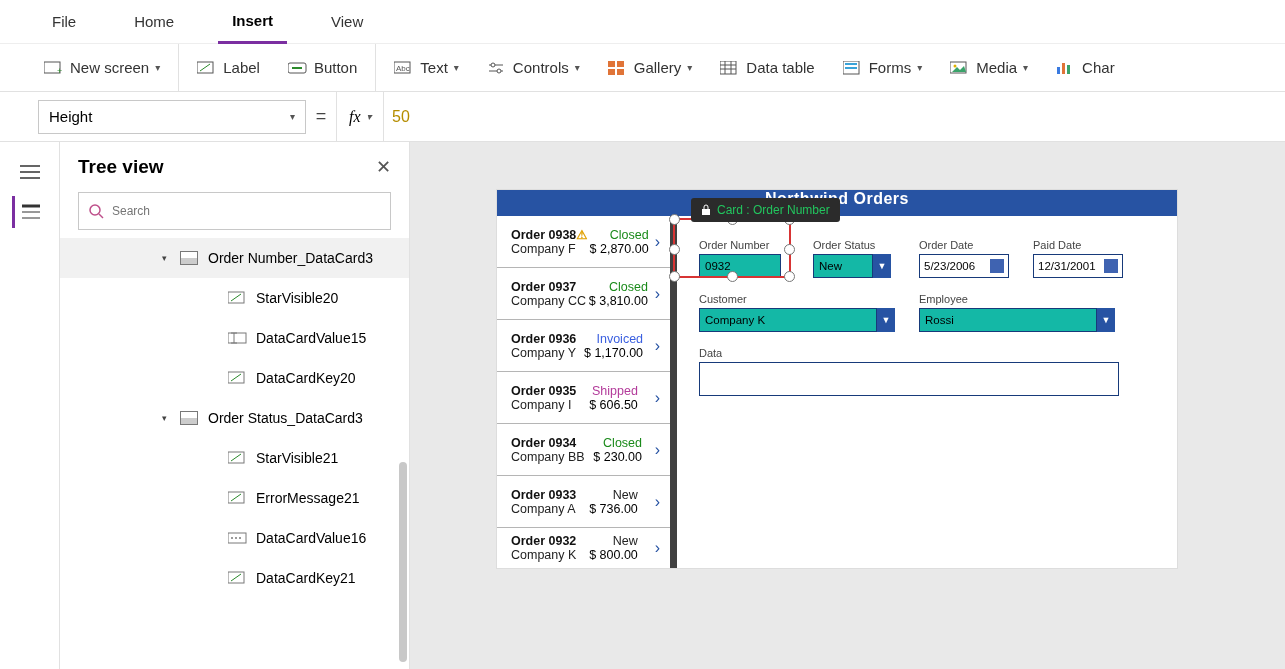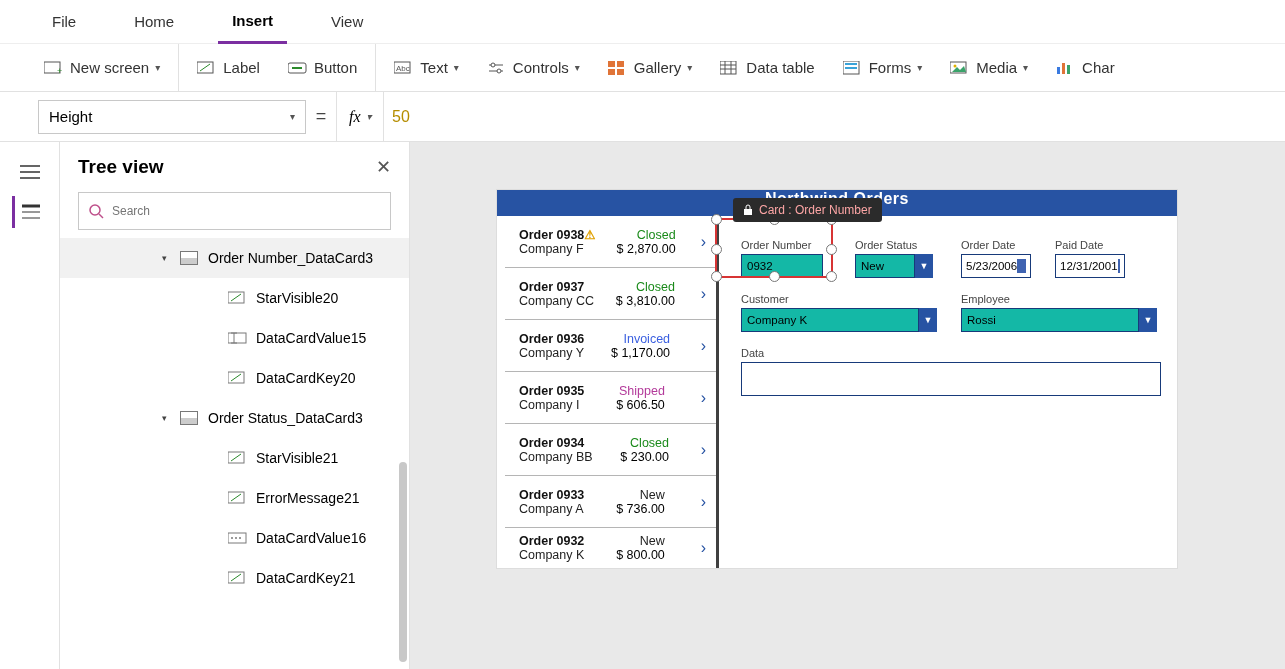--- a/index.html
+++ b/index.html
@@ -43,42 +43,42 @@
   .tree-item.child { padding-left:168px;}
   .tree-ic {width:18px; height:14px; margin-right:10px; display:inline-block; border:1px solid #787878;}
   .tree-ic.pencil{border:none;}
   .scroll-ind{position:absolute; right:2px; top:320px; width:8px; height:200px; background:#c8c8c8; border-radius:4px;}
   
   .canvas { flex:1; background:#e9e9e9; position:relative; }
   .app { position:absolute; left:87px; top:48px; width:680px; background:#fff; box-shadow:0 0 0 1px #ddd;}
   .app-header{ height:26px; background:#2753a3; color:#fff; font-weight:700; display:flex; align-items:center; justify-content:center; letter-spacing:0.5px; overflow:hidden;}
   .app-body{display:flex;}
   
-  .orderlist { width:214px; border-right:3px solid #404040;margin-left:8px;}
+  .orderlist { width:180px; border-right:7px solid #404040;}
   .orderrow{ height:52px; border-bottom:1px solid #b5b5b5; display:flex; align-items:center; justify-content:space-between; padding:0 10px 0 14px; font-size:12.5px;}
   .orderrow .left .l1{font-weight:700; color:#111;}
   .orderrow .left .l2{color:#222;}
   .orderrow .mid{text-align:right; margin-right:4px;}
   .orderrow .st-closed{color:#1a8a1a;}
   .orderrow .st-invoiced{color:#3a5fe0;}
   .orderrow .st-shipped{color:#b33a9a;}
   .orderrow .st-new{color:#222;}
   .orderrow .arrow{color:#2753a3; font-size:16px;}
   
   .form{flex:1; padding:8px 16px 16px 22px; font-size:11.5px; position:relative;}
   .lbl{color:#444; font-size:11px; margin-bottom:3px; display:block;}
   .row{display:flex; gap:24px; margin-bottom:10px;margin-top:15px;}
   .col{display:flex; flex-direction:column;}
   input.txt,select.sel{height:24px; border:1px solid #173a7a; background:#14b8a6; font-size:11.5px; padding:0 5px;}
   .sel{background:#eaeaff;}
-  .datebox{width:70px;border:1px solid #173a7a;height:24px;display:flex;align-items:center;justify-content:space-between;padding:0 4px;font-size:11.5px;}
+  .datebox{width:90px;border:1px solid #173a7a;height:24px;display:flex;align-items:center;justify-content:space-between;padding:0 4px;font-size:11.5px;}
   .datebox .cal{width:14px;height:14px;background:#3f63b1;}
   .notesbox{width:420px;height:34px;border:1px solid #173a7a;}
   
-  .seltag{position:absolute; left:226px; top:-10px; background:#2b2b2b; color:#fca5a5; font-size:12px; padding:5px 10px; border-radius:3px; display:flex; align-items:center; gap:6px; z-index:5;}
+  .seltag{position:absolute; left:226px; top:-10px; background:#2b2b2b; color:#22c55e; font-size:12px; padding:5px 10px; border-radius:3px; display:flex; align-items:center; gap:6px; z-index:5;}
   .selbox{position:absolute; border:2.5px solid #d73434;}
   .handle{width:11px;height:11px;border:1px solid #777;background:#fff;border-radius:50%;position:absolute;}
   
   svg{display:block;}
 </style>
 </head>
 <body>
 
 <div class="menubar">
   <div class="item">File</div>

